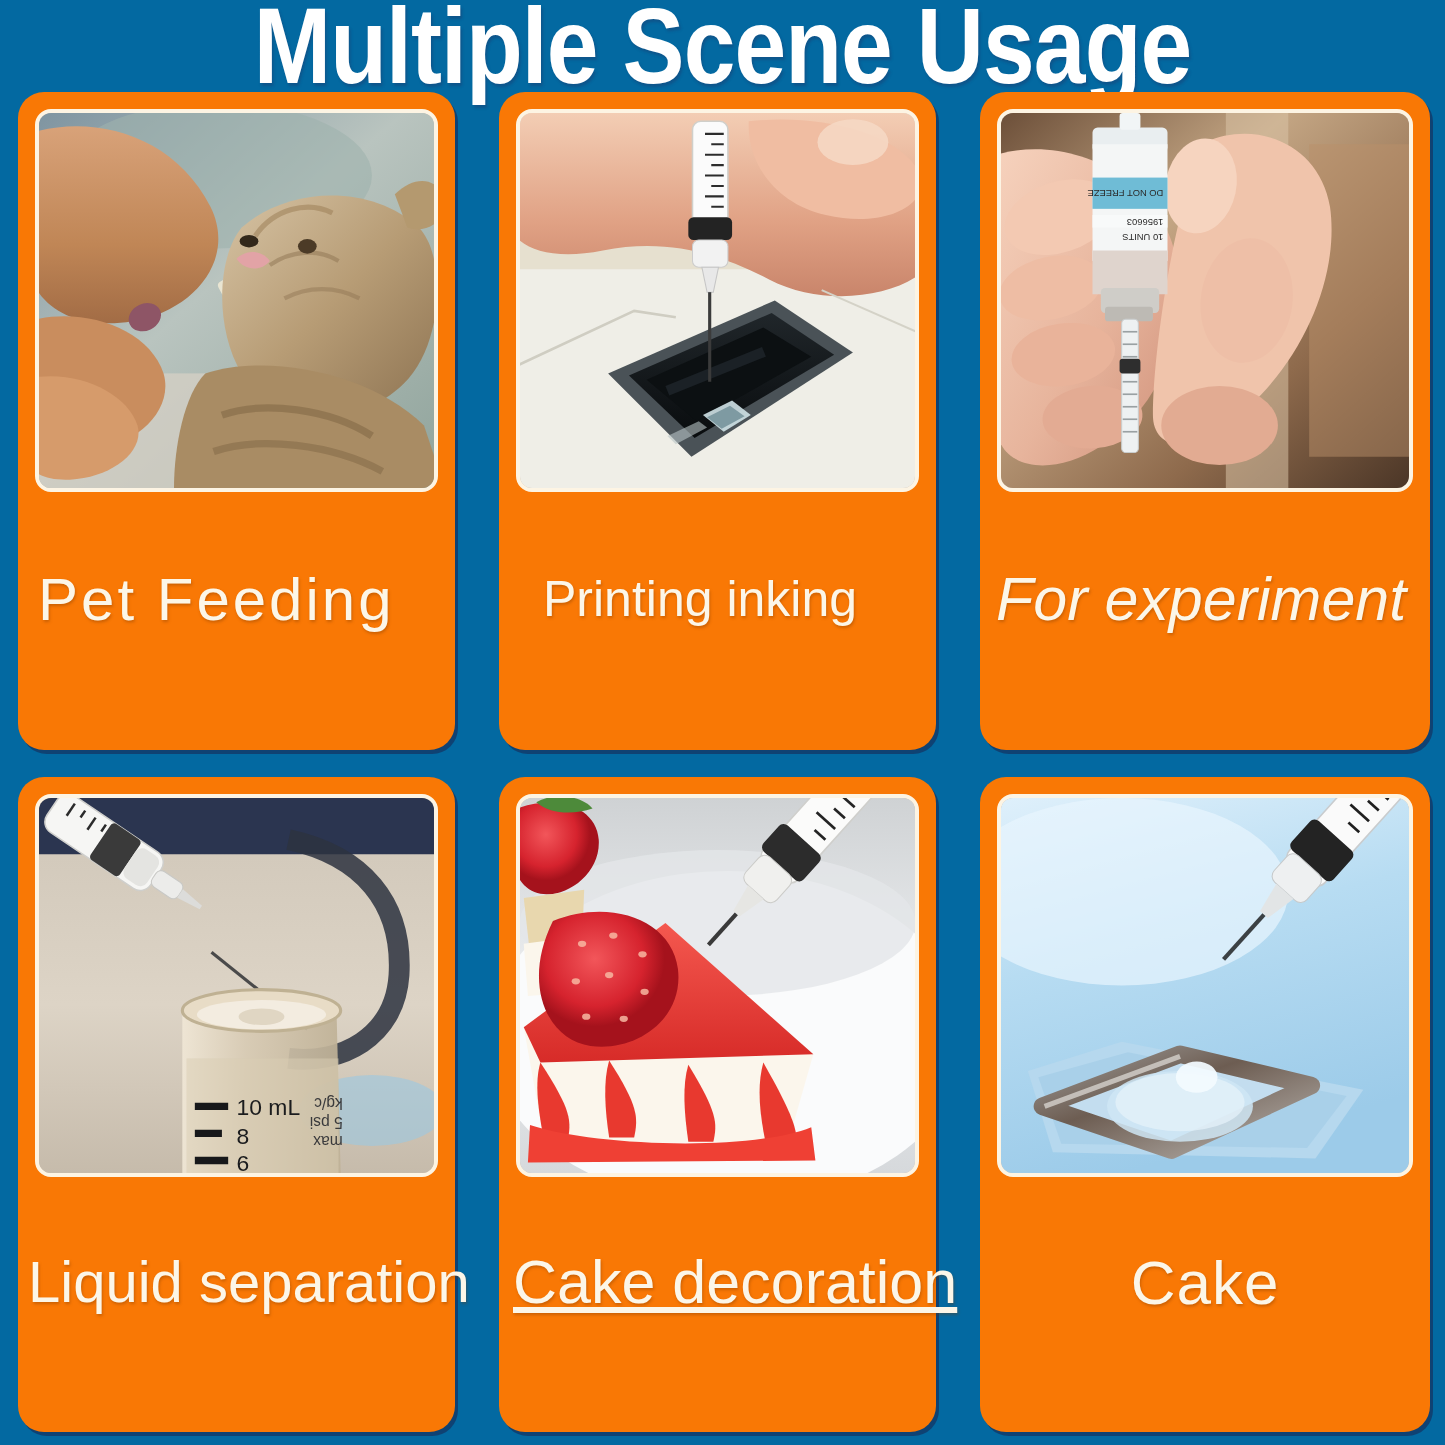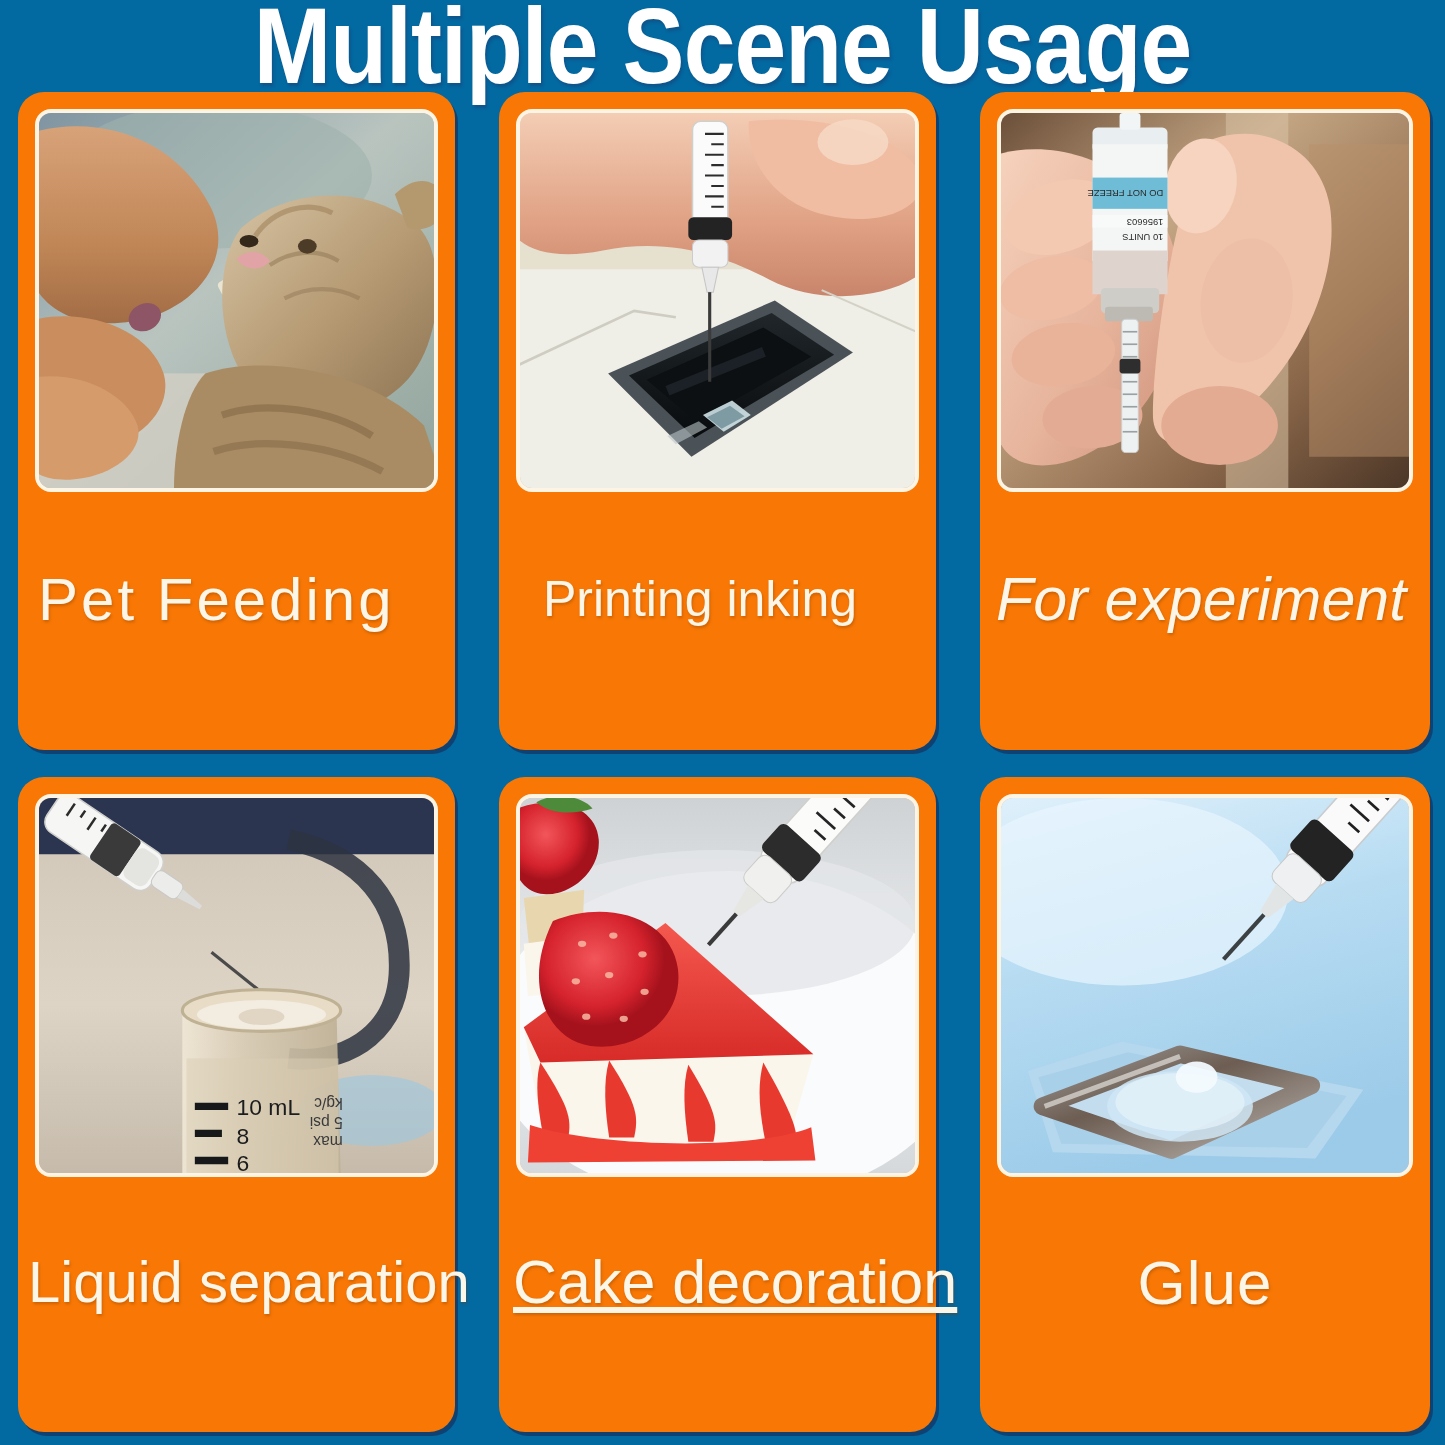--- a/index.html
+++ b/index.html
@@ -486,18 +486,18 @@
               </g>
               <rect x="258" y="40" width="54" height="38" rx="6" fill="#232323"></rect>
               <rect x="264" y="78" width="42" height="34" rx="8" fill="#eef0f1" stroke="#c6c9ca"></rect>
               <path d="M274 112 L296 112 L290 142 L280 142 Z" fill="#e2e5e6"></path>
               <rect x="283" y="142" width="4" height="58" fill="#3c4144"></rect>
             </g>
           </svg>
         </div>
       </div>
       <div class="caption center">
-        <span class="caption-text cap-fit-6">Glue</span>
+        <span class="caption-text cap-fit-6">Cake</span>
       </div>
     </div>
 
   </div>
 </div>
 
 </body></html>

